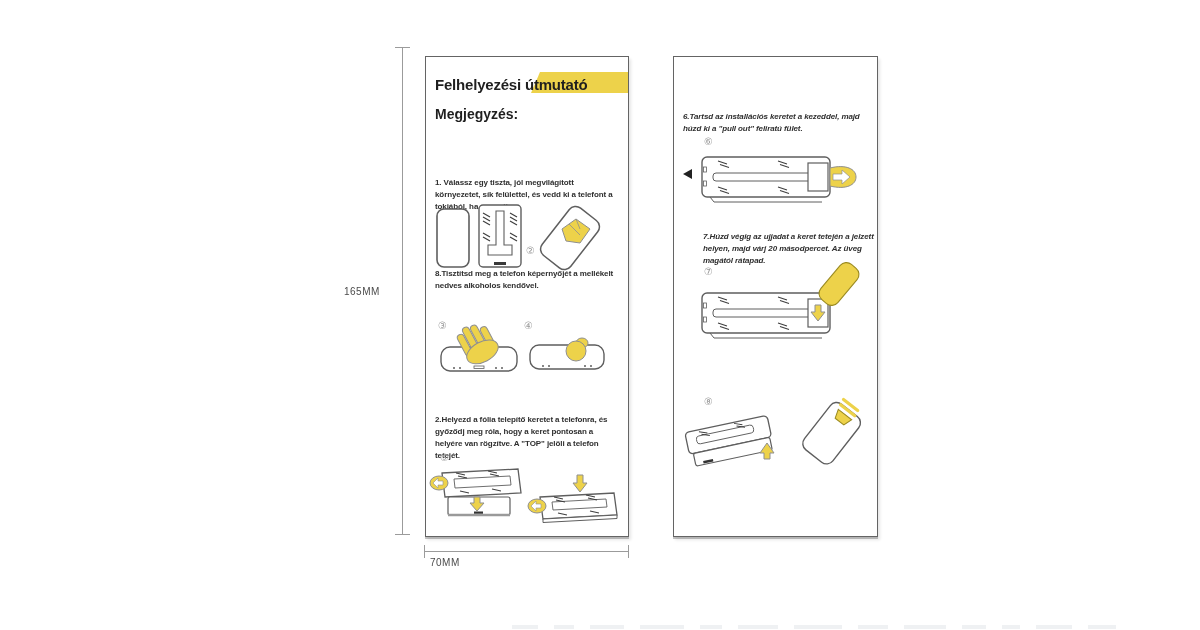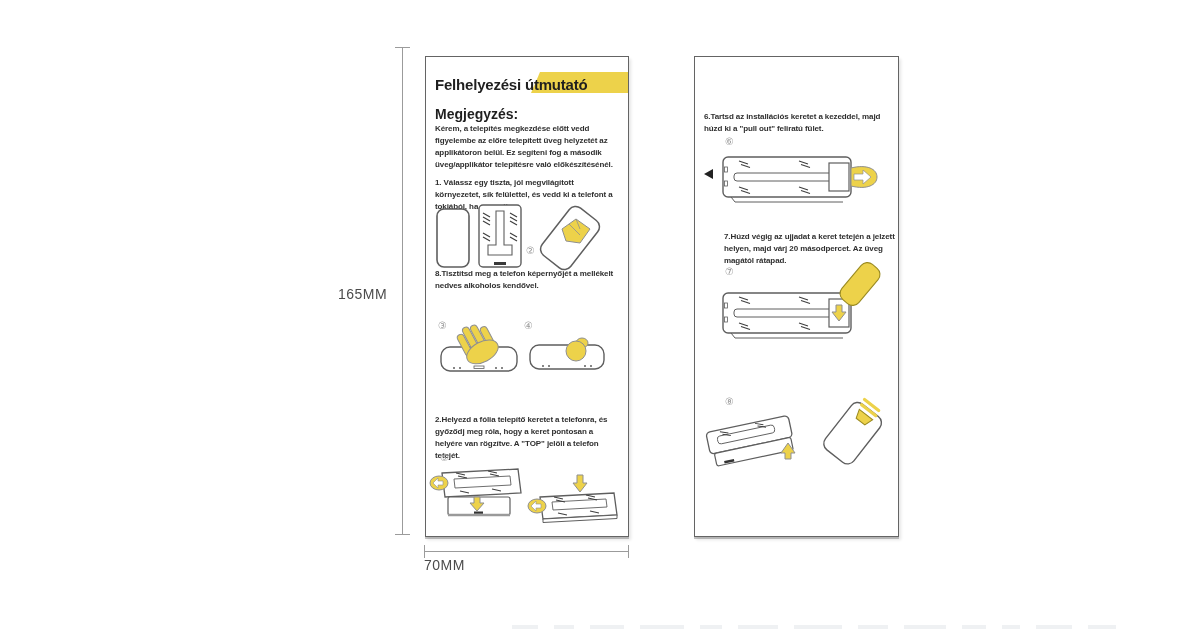--- a/index.html
+++ b/index.html
@@ -4,21 +4,21 @@
 <style>
   html,body{margin:0;padding:0;}
   body{
     width:1200px;height:630px;position:relative;overflow:hidden;
     background:#ffffff;
     font-family:"Liberation Sans","DejaVu Sans",sans-serif;
     -webkit-font-smoothing:antialiased;
   }
   .abs{position:absolute;}
   
-  .dim-label{font-size:14px;color:#4b4b4b;letter-spacing:.5px;}
+  .dim-label{font-size:10px;color:#4b4b4b;letter-spacing:.5px;margin-left:6px;}
   .dim-line{background:#9b9b9b;}
   
   .panel{
     position:absolute;background:#fff;border:1px solid #646464;
     box-shadow:0 2px 0 rgba(0,0,0,.22), 2px 3px 3px rgba(0,0,0,.10);
   }
   .panel-title{
     position:absolute;left:9px;top:19px;font-size:15px;font-weight:700;
     color:#1f1f1f;letter-spacing:-.2px;z-index:2;white-space:nowrap;
   }
@@ -56,21 +56,20 @@
 <div class="abs dim-line" style="left:424px;top:551px;width:205px;height:1px;"></div>
 <div class="abs dim-line" style="left:424px;top:545px;width:1px;height:13px;"></div>
 <div class="abs dim-line" style="left:628px;top:545px;width:1px;height:13px;"></div>
 <div class="abs dim-label" style="left:424px;top:557px;width:205px;">70MM</div>
 
 <div class="panel" style="left:425px;top:56px;width:202px;height:479px;">
   <div class="title-band"></div>
   <div class="panel-title">Felhelyezési útmutató</div>
 
   <div class="note-heading" style="top:49px;">Megjegyzés:</div>
-  <div class="step" style="top:66px;">Kérem, a telepítés megkezdése előtt vedd figyelembe az előre telepített üveg helyzetét az applikátoron belül. Ez segíteni fog a második üveg/applikátor telepítésre való előkészítésénél.</div>
 
   <div class="step" style="top:120px;">1. Válassz egy tiszta, jól megvilágított környezetet, sík felülettel, és vedd ki a telefont a tokjából, ha van rajta.</div>
 
   <svg class="ill" style="left:9px;top:150px;" width="36" height="62" viewBox="0 0 36 62">
     <rect x="2" y="2" width="32" height="58" rx="7" fill="#fff" stroke="#5e5e5e" stroke-width="1.6"></rect>
   </svg>
   <svg class="ill" style="left:51px;top:146px;" width="46" height="68" viewBox="0 0 46 68">
     <rect x="2" y="2" width="42" height="62" rx="4" fill="#fff" stroke="#5e5e5e" stroke-width="1.4"></rect>
     <path d="M19 8 h8 v34 h8 v10 h-24 v-10 h8 z" fill="none" stroke="#5e5e5e" stroke-width="1.1"></path>
     <path d="M6 10 l7 4 M6 14 l7 4 M6 18 l7 4" stroke="#3f3f3f" stroke-width="1.2"></path>
@@ -137,21 +136,21 @@
     <polygon points="14,24 88,20 91,42 17,46" fill="#fff" stroke="#5e5e5e" stroke-width="1.3"></polygon>
     <polygon points="26,29 80,26 81,34 27,37" fill="none" stroke="#5e5e5e" stroke-width=".9"></polygon>
     <path d="M28 24 l9 2 M30 27 l9 2 M60 22 l9 2 M62 25 l9 2" stroke="#3f3f3f" stroke-width="1.1"></path>
     <path d="M32 40 l9 2 M64 38 l9 2" stroke="#3f3f3f" stroke-width="1.1"></path>
     <ellipse cx="11" cy="33" rx="9" ry="7" fill="#edd24a" stroke="#8f8f8f" stroke-width="1"></ellipse>
     <polygon points="15,31 10,31 10,28 5,33 10,38 10,35 15,35" fill="#fff" stroke="#8f8f8f" stroke-width=".6"></polygon>
     <polygon points="17,46 91,42 91,45.5 17,49.5" fill="#fff" stroke="#5e5e5e" stroke-width="1"></polygon>
   </svg>
 </div>
 
-<div class="panel" style="left:694px;top:56px;width:203px;height:479px;">
+<div class="panel" style="left:673px;top:56px;width:203px;height:479px;font-style:italic;">
   <div class="step" style="top:54px;">6.Tartsd az installációs keretet a kezeddel, majd húzd ki a "pull out" feliratú fület.</div>
   <span class="marker" style="left:30px;top:80px;">⑥</span>
 
   <svg class="ill" style="left:6px;top:94px;" width="190" height="56" viewBox="0 0 190 56">
     <polygon points="3,23 12,18 12,28" fill="#222"></polygon>
     <rect x="22" y="6" width="128" height="40" rx="5" fill="#fff" stroke="#5e5e5e" stroke-width="1.4"></rect>
     <rect x="23.5" y="16" width="3" height="5" fill="none" stroke="#5e5e5e" stroke-width=".8"></rect>
     <rect x="23.5" y="30" width="3" height="5" fill="none" stroke="#5e5e5e" stroke-width=".8"></rect>
     <rect x="33" y="22" width="98" height="8" rx="3" fill="none" stroke="#5e5e5e" stroke-width="1"></rect>
     <path d="M38 10 l9 3 M40 13.5 l9 3 M98 10 l9 3 M100 13.5 l9 3" stroke="#3f3f3f" stroke-width="1.1"></path>

